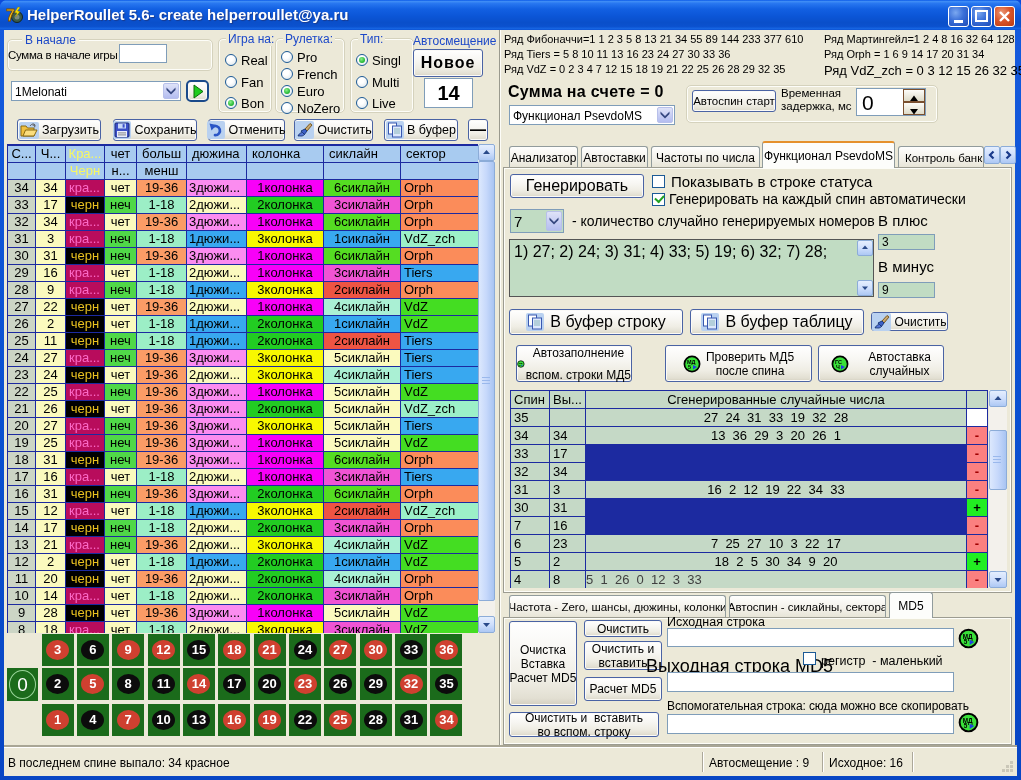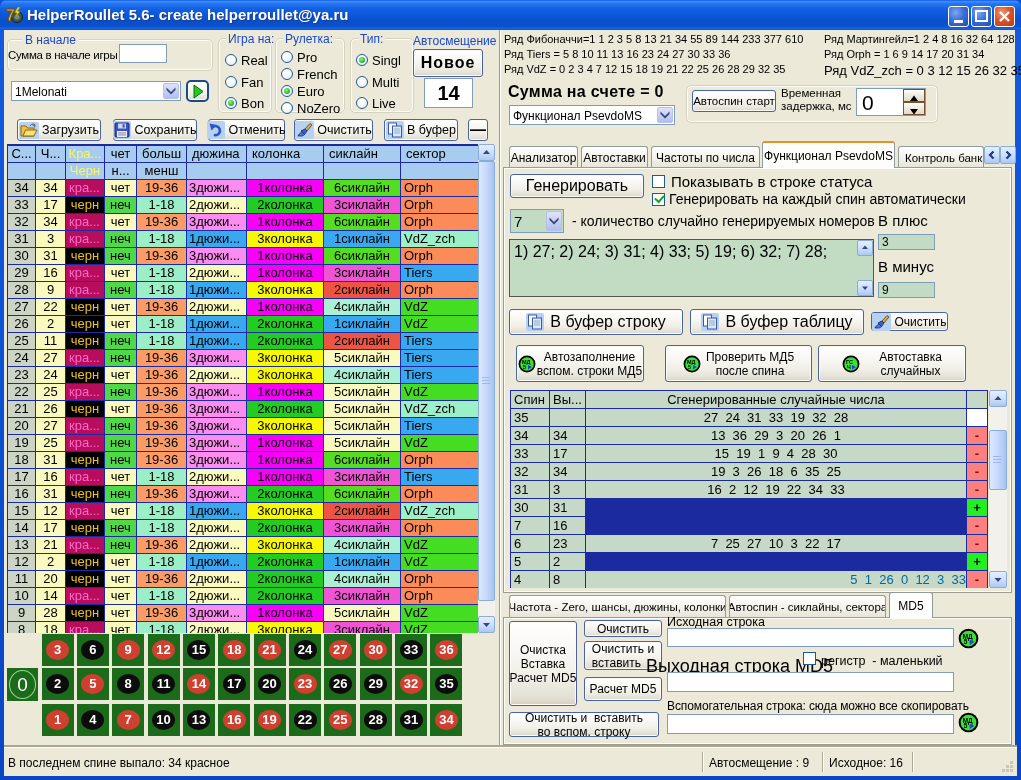--- a/index.html
+++ b/index.html
@@ -659,39 +659,39 @@
 <div class="btn" style="left:871px;top:312px;width:77px;height:19px;font-size:12px;gap:3px">
     <span style="background:#b9d1f0;border-radius:2px;display:inline-flex;padding:1px">
       <svg width="17" height="16" viewBox="0 0 17 16">
         <path d="M9 7 L14 1.5 L16 3 L11 9 Z" fill="#caa870" stroke="#7a5a20"></path>
         <path d="M5 9 L9 7 L11 9 L8 13 Z" fill="#3c60c8" stroke="#1a3878"></path>
         <path d="M2 14 C4 10,6 11,6.5 10.5 L8.5 12.5 C6 15,4 13.5,2 14 Z" fill="#5878d8" stroke="#1a3878"></path>
       </svg>
     </span>
     <span>Очистить</span>
   </div>
-<div class="btn" style="left:516px;top:345px;width:128px;height:37px;font-size:12px;line-height:14px;gap:1px">
+<div class="btn" style="left:516px;top:345px;width:116px;height:37px;font-size:12px;line-height:22px;gap:1px">
     <svg width="18" height="18" viewBox="0 0 18 18">
       <circle cx="9" cy="9" r="7.6" fill="#39e039" stroke="#000" stroke-width="1.7"></circle>
       <text x="4" y="9" font-size="5.5" font-weight="bold" fill="#000">МД</text>
       <text x="5" y="14" font-size="5.5" font-weight="bold" fill="#000">5</text>
       <path d="M10 10 L14 12 L10 14.5 Z" fill="#2040e0"></path>
     </svg>
     <span style="text-align:center">Автозаполнение<br>вспом. строки МД5</span>
   </div>
 <div class="btn" style="left:665px;top:345px;width:147px;height:37px;font-size:12px;line-height:14px;gap:5px">
     <svg width="18" height="18" viewBox="0 0 18 18">
       <circle cx="9" cy="9" r="7.6" fill="#39e039" stroke="#000" stroke-width="1.7"></circle>
       <text x="4" y="9" font-size="5.5" font-weight="bold" fill="#000">МД</text>
       <text x="5" y="14" font-size="5.5" font-weight="bold" fill="#000">5</text>
       <path d="M10 10 L14 12 L10 14.5 Z" fill="#2040e0"></path>
     </svg>
     <span style="text-align:center">Проверить МД5<br>после спина</span>
   </div>
-<div class="btn" style="left:818px;top:345px;width:148px;height:37px;font-size:12px;line-height:14px;gap:19px">
+<div class="btn" style="left:818px;top:345px;width:126px;height:37px;font-size:12px;line-height:14px;gap:19px">
     <svg width="18" height="18" viewBox="0 0 18 18">
       <circle cx="9" cy="9" r="7.6" fill="#39e039" stroke="#000" stroke-width="1.7"></circle>
       <text x="4" y="9" font-size="5.5" font-weight="bold" fill="#000">ГС</text>
       <text x="5" y="14" font-size="5.5" font-weight="bold" fill="#000">Ч</text>
       <path d="M10 10 L14 12 L10 14.5 Z" fill="#2040e0"></path>
     </svg>
     <span style="text-align:center">Автоставка<br>случайных</span>
   </div>
 <div class="abs" style="left:510px;top:390px;width:478px;height:198px;background:#1c2aa0;overflow:hidden">
 <div class="cell" style="left:1px;top:1px;width:38px;height:17px;background:#c5d9c6;color:#000;padding-left:3px;font-size:13px;line-height:17px;">Спин</div>
@@ -701,46 +701,45 @@
 <div class="cell" style="left:1px;top:19px;width:38px;height:17px;background:#c5d9c6;color:#000;padding-left:3px;font-size:13px;line-height:17px;">35</div>
 <div class="cell" style="left:40px;top:19px;width:35px;height:17px;background:#c5d9c6;color:#000;padding-left:3px;font-size:13px;line-height:17px;"></div>
 <div class="cell" style="left:76px;top:19px;width:380px;height:17px;background:#c5d9c6;color:#000;text-align:center;font-size:13px;line-height:17px;">27&nbsp; 24&nbsp; 31&nbsp; 33&nbsp; 19&nbsp; 32&nbsp; 28</div>
 <div class="cell" style="left:457px;top:19px;width:20px;height:17px;background:#fff;color:#000;text-align:center;font-weight:bold;font-size:13px;line-height:17px;"></div>
 <div class="cell" style="left:1px;top:37px;width:38px;height:17px;background:#c5d9c6;color:#000;padding-left:3px;font-size:13px;line-height:17px;">34</div>
 <div class="cell" style="left:40px;top:37px;width:35px;height:17px;background:#c5d9c6;color:#000;padding-left:3px;font-size:13px;line-height:17px;">34</div>
 <div class="cell" style="left:76px;top:37px;width:380px;height:17px;background:#c5d9c6;color:#000;text-align:center;font-size:13px;line-height:17px;">13&nbsp; 36&nbsp; 29&nbsp; 3&nbsp; 20&nbsp; 26&nbsp; 1</div>
 <div class="cell" style="left:457px;top:37px;width:20px;height:17px;background:#fb8080;color:#a00000;text-align:center;font-weight:bold;font-size:13px;line-height:17px;">-</div>
 <div class="cell" style="left:1px;top:55px;width:38px;height:17px;background:#c5d9c6;color:#000;padding-left:3px;font-size:13px;line-height:17px;">33</div>
 <div class="cell" style="left:40px;top:55px;width:35px;height:17px;background:#c5d9c6;color:#000;padding-left:3px;font-size:13px;line-height:17px;">17</div>
-<div class="cell" style="left:76px;top:55px;width:380px;height:17px;background:#c5d9c6;color:#000;text-align:center;font-size:13px;line-height:17px;">15&nbsp; 19&nbsp; 1&nbsp; 9&nbsp; 4&nbsp; 28&nbsp; 30</div>
 <div class="cell" style="left:457px;top:55px;width:20px;height:17px;background:#fb8080;color:#a00000;text-align:center;font-weight:bold;font-size:13px;line-height:17px;">-</div>
 <div class="cell" style="left:1px;top:73px;width:38px;height:17px;background:#c5d9c6;color:#000;padding-left:3px;font-size:13px;line-height:17px;">32</div>
 <div class="cell" style="left:40px;top:73px;width:35px;height:17px;background:#c5d9c6;color:#000;padding-left:3px;font-size:13px;line-height:17px;">34</div>
-<div class="cell" style="left:76px;top:73px;width:380px;height:17px;background:#c5d9c6;color:#000;text-align:center;font-size:13px;line-height:17px;">19&nbsp; 3&nbsp; 26&nbsp; 18&nbsp; 6&nbsp; 35&nbsp; 25</div>
 <div class="cell" style="left:457px;top:73px;width:20px;height:17px;background:#fb8080;color:#a00000;text-align:center;font-weight:bold;font-size:13px;line-height:17px;">-</div>
 <div class="cell" style="left:1px;top:91px;width:38px;height:17px;background:#c5d9c6;color:#000;padding-left:3px;font-size:13px;line-height:17px;">31</div>
 <div class="cell" style="left:40px;top:91px;width:35px;height:17px;background:#c5d9c6;color:#000;padding-left:3px;font-size:13px;line-height:17px;">3</div>
 <div class="cell" style="left:76px;top:91px;width:380px;height:17px;background:#c5d9c6;color:#000;text-align:center;font-size:13px;line-height:17px;">16&nbsp; 2&nbsp; 12&nbsp; 19&nbsp; 22&nbsp; 34&nbsp; 33</div>
 <div class="cell" style="left:457px;top:91px;width:20px;height:17px;background:#fb8080;color:#a00000;text-align:center;font-weight:bold;font-size:13px;line-height:17px;">-</div>
 <div class="cell" style="left:1px;top:109px;width:38px;height:17px;background:#c5d9c6;color:#000;padding-left:3px;font-size:13px;line-height:17px;">30</div>
 <div class="cell" style="left:40px;top:109px;width:35px;height:17px;background:#c5d9c6;color:#000;padding-left:3px;font-size:13px;line-height:17px;">31</div>
 <div class="cell" style="left:457px;top:109px;width:20px;height:17px;background:#22ee22;color:#000;text-align:center;font-weight:bold;font-size:13px;line-height:17px;">+</div>
 <div class="cell" style="left:1px;top:127px;width:38px;height:17px;background:#c5d9c6;color:#000;padding-left:3px;font-size:13px;line-height:17px;">7</div>
 <div class="cell" style="left:40px;top:127px;width:35px;height:17px;background:#c5d9c6;color:#000;padding-left:3px;font-size:13px;line-height:17px;">16</div>
 <div class="cell" style="left:457px;top:127px;width:20px;height:17px;background:#fb8080;color:#a00000;text-align:center;font-weight:bold;font-size:13px;line-height:17px;">-</div>
 <div class="cell" style="left:1px;top:145px;width:38px;height:17px;background:#c5d9c6;color:#000;padding-left:3px;font-size:13px;line-height:17px;">6</div>
 <div class="cell" style="left:40px;top:145px;width:35px;height:17px;background:#c5d9c6;color:#000;padding-left:3px;font-size:13px;line-height:17px;">23</div>
 <div class="cell" style="left:76px;top:145px;width:380px;height:17px;background:#c5d9c6;color:#000;text-align:center;font-size:13px;line-height:17px;">7&nbsp; 25&nbsp; 27&nbsp; 10&nbsp; 3&nbsp; 22&nbsp; 17</div>
 <div class="cell" style="left:457px;top:145px;width:20px;height:17px;background:#fb8080;color:#a00000;text-align:center;font-weight:bold;font-size:13px;line-height:17px;">-</div>
 <div class="cell" style="left:1px;top:163px;width:38px;height:17px;background:#c5d9c6;color:#000;padding-left:3px;font-size:13px;line-height:17px;">5</div>
 <div class="cell" style="left:40px;top:163px;width:35px;height:17px;background:#c5d9c6;color:#000;padding-left:3px;font-size:13px;line-height:17px;">2</div>
+<div class="cell" style="left:76px;top:163px;width:380px;height:17px;background:#c5d9c6;color:#000;text-align:center;font-size:13px;line-height:17px;">18&nbsp; 2&nbsp; 5&nbsp; 30&nbsp; 34&nbsp; 9&nbsp; 20</div>
 <div class="cell" style="left:457px;top:163px;width:20px;height:17px;background:#22ee22;color:#000;text-align:center;font-weight:bold;font-size:13px;line-height:17px;">+</div>
 <div class="cell" style="left:1px;top:181px;width:38px;height:17px;background:#c5d9c6;color:#000;padding-left:3px;font-size:13px;line-height:17px;">4</div>
 <div class="cell" style="left:40px;top:181px;width:35px;height:17px;background:#c5d9c6;color:#000;padding-left:3px;font-size:13px;line-height:17px;">8</div>
-<div class="cell" style="left:76px;top:181px;width:380px;height:17px;background:#c5d9c6;color:#0369a1;text-align:right;font-size:13px;line-height:17px;">5&nbsp; 1&nbsp; 26&nbsp; 0&nbsp; 12&nbsp; 3&nbsp; 33</div>
+<div class="cell" style="left:76px;top:181px;width:380px;height:17px;background:#c5d9c6;color:#404040;text-align:left;font-size:13px;line-height:17px;">5&nbsp; 1&nbsp; 26&nbsp; 0&nbsp; 12&nbsp; 3&nbsp; 33</div>
 <div class="cell" style="left:457px;top:181px;width:20px;height:17px;background:#fb8080;color:#a00000;text-align:center;font-weight:bold;font-size:13px;line-height:17px;">-</div>
 </div>
 <div class="sb" style="left:989px;top:390px;width:18px;height:198px"></div>
 <div class="sb-btn" style="left:989px;top:390px;width:18px;height:17px">
     <svg width="16" height="15" viewBox="0 0 15 15">
       <path d="M7.5 5 L11 9 L4 9 Z" fill="#2a4a8a"></path>
     </svg>
   </div>
 <div class="sb-btn" style="left:989px;top:571px;width:18px;height:17px">
     <svg width="16" height="15" viewBox="0 0 15 15">
@@ -750,21 +749,21 @@
 <div class="sb-thumb grip" style="left:989px;top:430px;width:18px;height:60px"></div>
 <div class="tab" style="left:509px;top:595px;width:217px;height:23px;font-size:11.5px">Частота - Zero, шансы, дюжины, колонки</div>
 <div class="tab" style="left:729px;top:595px;width:157px;height:23px;font-size:11.5px">Автоспин - сиклайны, сектора</div>
 <div class="tab active" style="left:889px;top:592px;width:44px;height:26px;border-top:1px solid #919b9c">MD5</div>
 <div class="panel" style="left:503px;top:617px;width:509px;height:128px"></div>
 <div class="btn" style="left:509px;top:621px;width:68px;height:85px;font-size:12px">
     <span style="text-align:center">Очистка<br>Вставка<br>Расчет MD5</span>
   </div>
 <div class="btn" style="left:584px;top:620px;width:78px;height:17px;font-size:12px">Очистить</div>
 <div class="btn" style="left:584px;top:641px;width:78px;height:29px;font-size:12px">
-    <span style="">Очистить и<br>вставить</span>
+    <span style="text-align:center">Очистить и<br>вставить</span>
   </div>
 <div class="btn" style="left:584px;top:677px;width:78px;height:24px;font-size:12px">Расчет MD5</div>
 <div class="btn" style="left:509px;top:712px;width:150px;height:25px;font-size:12px">
     <span style="text-align:center">Очистить и&nbsp; вставить<br>во вспом. строку</span>
   </div>
 <div class="lab" style="left:667px;top:615px;font-size:12.5px">Исходная строка</div>
 <div class="tb" style="left:667px;top:628px;width:287px;height:19px"></div>
 <div class="ic" style="left:958px;top:628px"><svg width="21" height="21" viewBox="0 0 18 18">
       <circle cx="9" cy="9" r="7.6" fill="#39e039" stroke="#000" stroke-width="1.7"></circle>
       <text x="4" y="9" font-size="5.5" font-weight="bold" fill="#000">МД</text>

